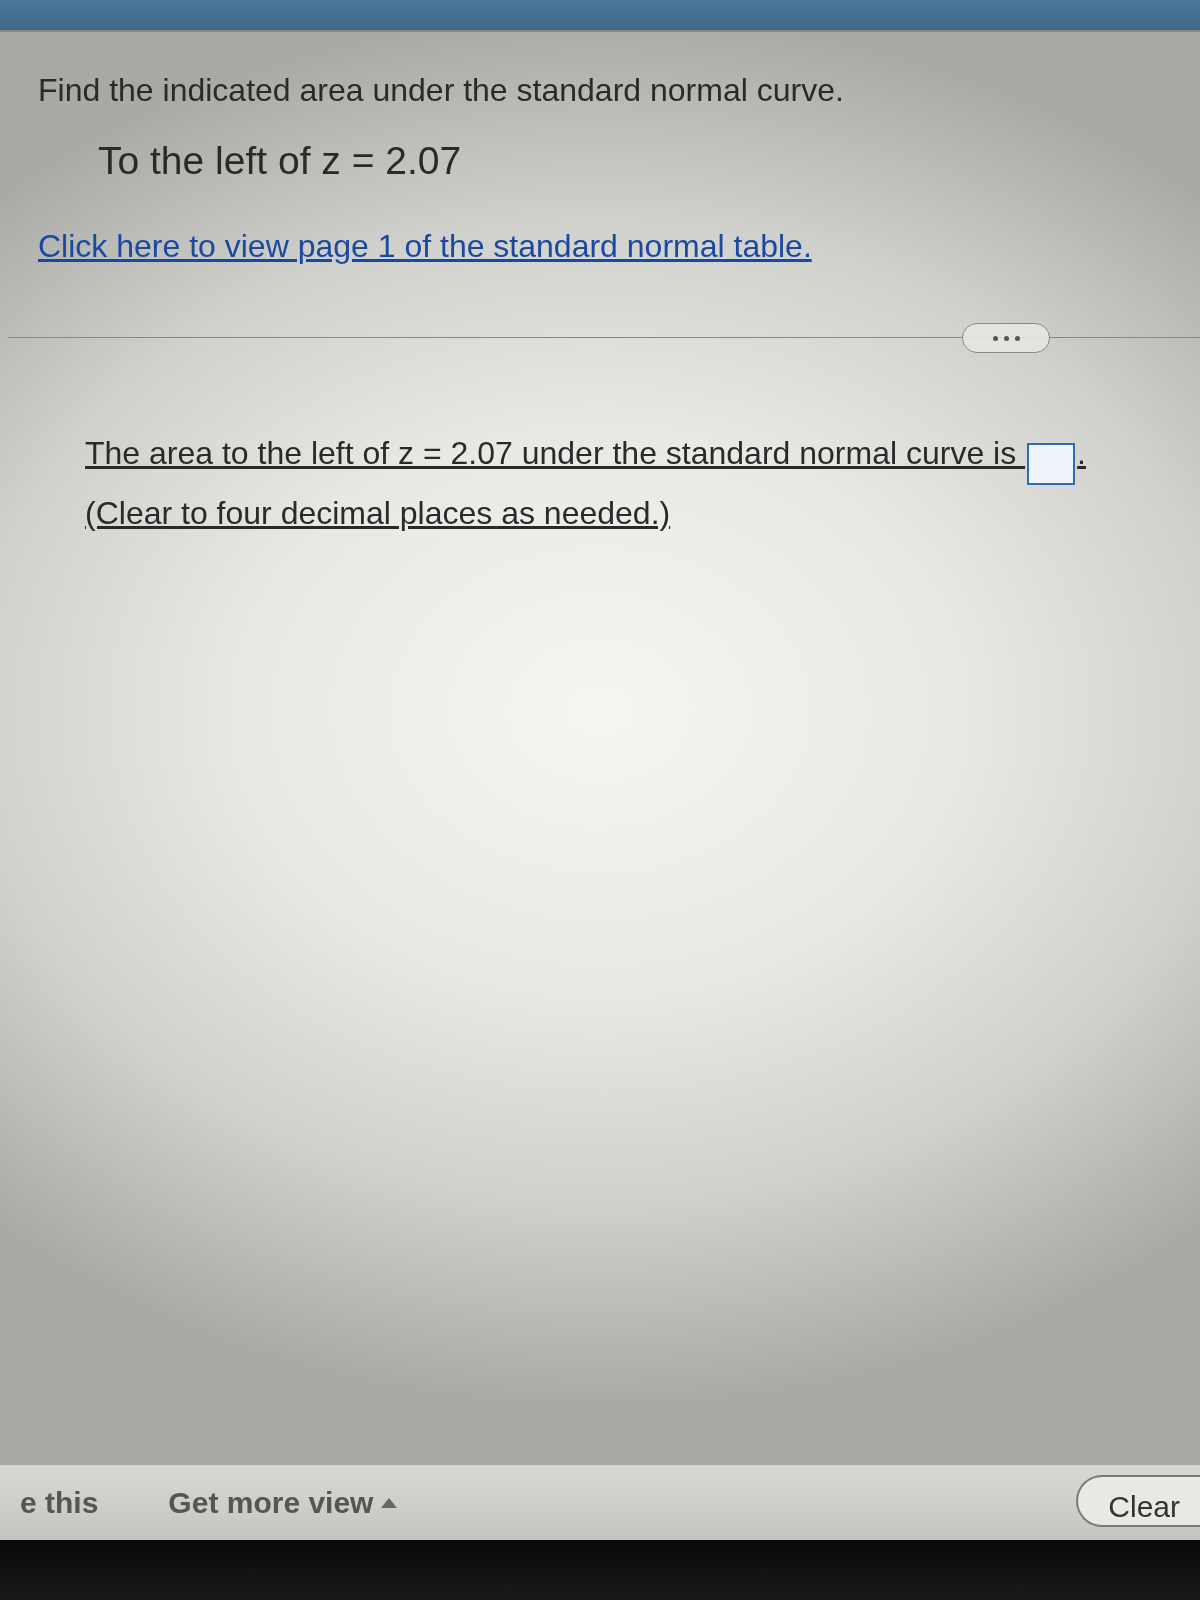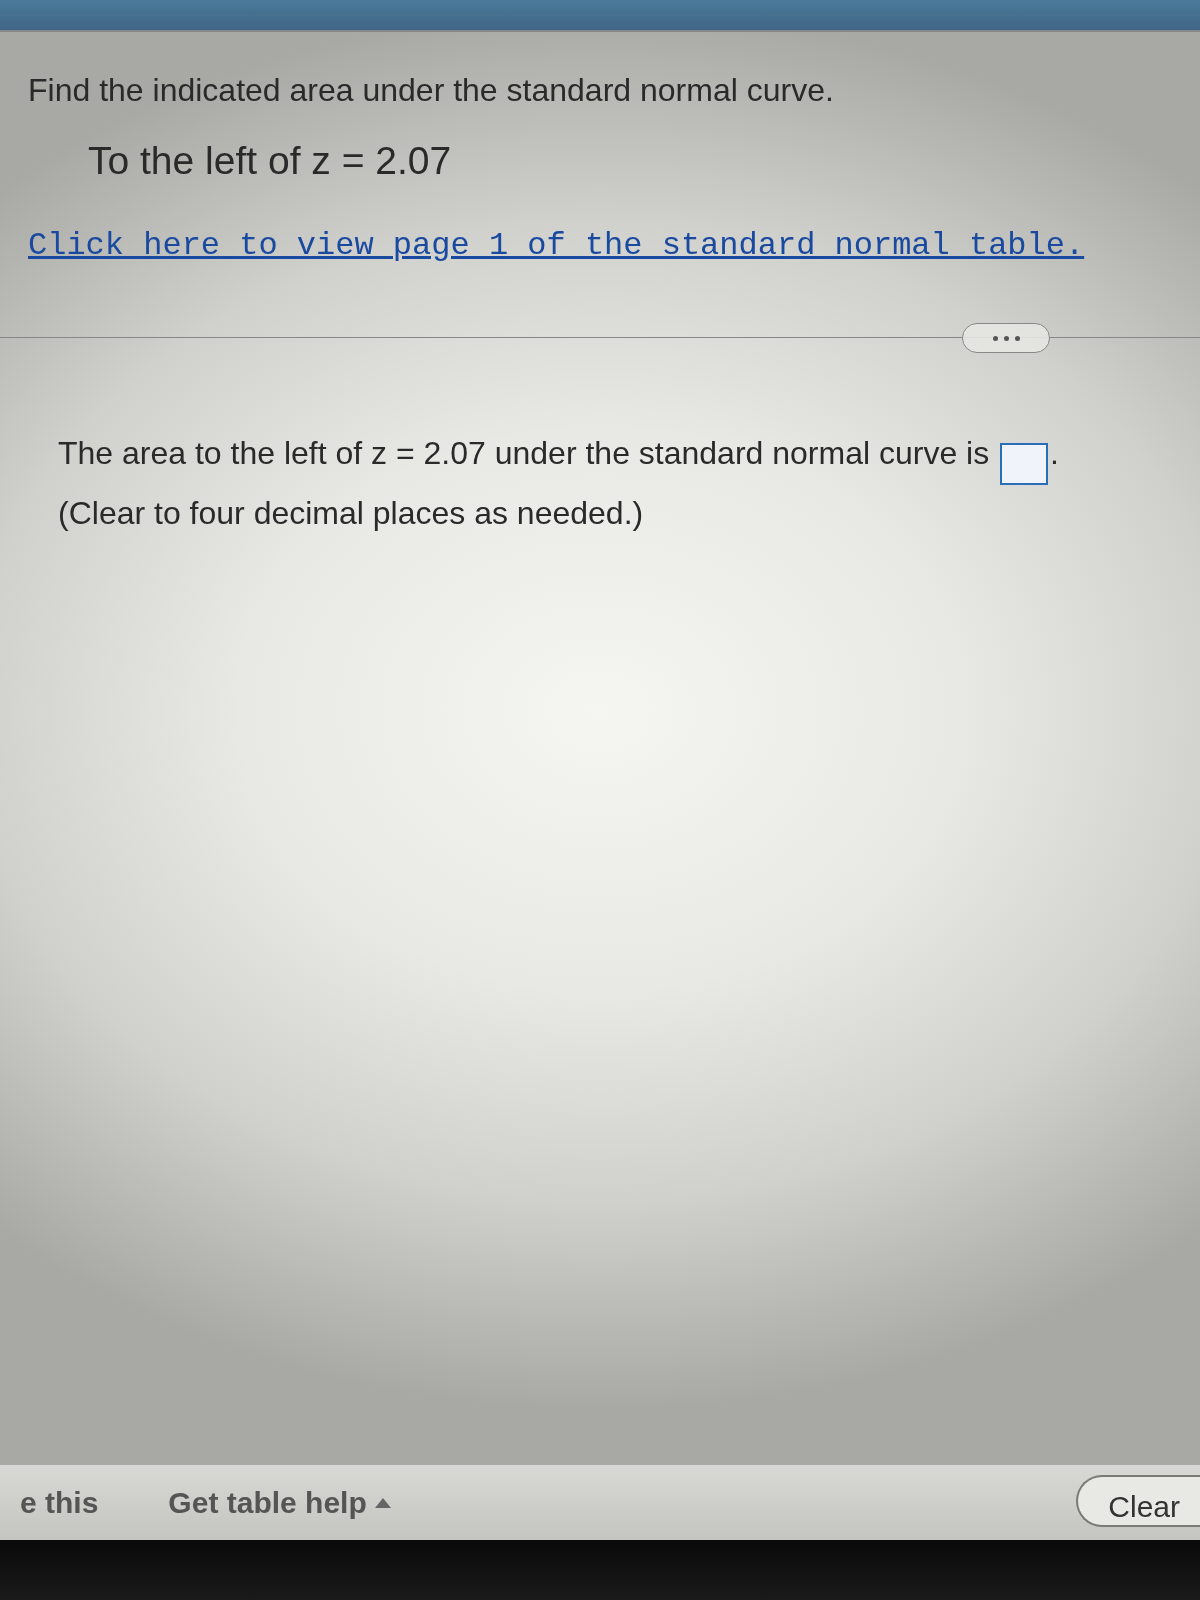--- a/index.html
+++ b/index.html
@@ -9,21 +9,21 @@
     background: linear-gradient(180deg, #4a7a9a 0%, #3a5a7a 3%, #2a3a4a 100%);
     position: relative;
   }
   .panel {
     position: absolute;
     top: 30px;
     left: 0;
     right: 0;
     bottom: 60px;
     background: radial-gradient(ellipse 900px 700px at 50% 45%, #f5f5f2 0%, #e8e8e4 40%, #d0d0cc 70%, #a8a8a4 100%);
-    padding: 40px 30px 0 28px;
+    padding: 40px 30px 0 38px;
     border-top: 2px solid #888;
   }
   .question-prompt {
     font-size: 32px;
     color: #2a2a2a;
     margin-bottom: 30px;
     font-weight: 400;
   }
   .sub-prompt {
     font-size: 39px;
@@ -32,21 +32,21 @@
     margin-bottom: 40px;
   }
   .link {
     font-size: 32px;
     color: #1a4aa0;
     text-decoration: underline;
     display: block;
     line-height: 1.45;
     cursor: pointer;
   }
-  .links-block { margin-bottom: 50px; font-family: Liberation Mono, monospace; }
+  .links-block { margin-bottom: 50px; }
   .divider-wrap {
     position: relative;
     height: 40px;
     margin-bottom: 70px;
   }
   .divider-line {
     position: absolute;
     top: 18px;
     left: -30px;
     right: -30px;
@@ -68,22 +68,23 @@
     gap: 6px;
     cursor: pointer;
   }
   .ellipsis-pill span {
     width: 5px; height: 5px; background:#555; border-radius:50%;
   }
   .answer-block {
     font-size: 32px;
     color: #2a2a2a;
     line-height: 1.55;
-    margin-left: 30px;
+    margin-left: 47px;
     margin-right: 20px;
+    text-decoration: underline;
   }
   .answer-line { display:inline; }
   .answer-input {
     display:inline-block;
     width: 48px;
     height: 42px;
     border: 2px solid #2a6fb5;
     background: #f0f4fa;
     vertical-align: -4px;
     margin: 0 2px;
@@ -190,19 +191,19 @@
   <div class="answer-block">
     <span class="answer-line">The area to the left of z = 2.07 under the standard normal curve is </span><input class="answer-input" type="text" value="" style=""><span class="answer-line">.</span>
     <span class="hint">(Clear to four decimal places as needed.)</span>
   </div>
 
 </div>
 
 <div class="footer">
   <div class="footer-item">e this</div>
   <div class="footer-item">
-    <span>Get table help</span>
+    <span>Get more view</span>
     <span class="caret-up"></span>
   </div>
   <div class="clear-btn">Clear</div>
 </div>
 
 <div class="taskbar"></div>
 
 </body></html>

